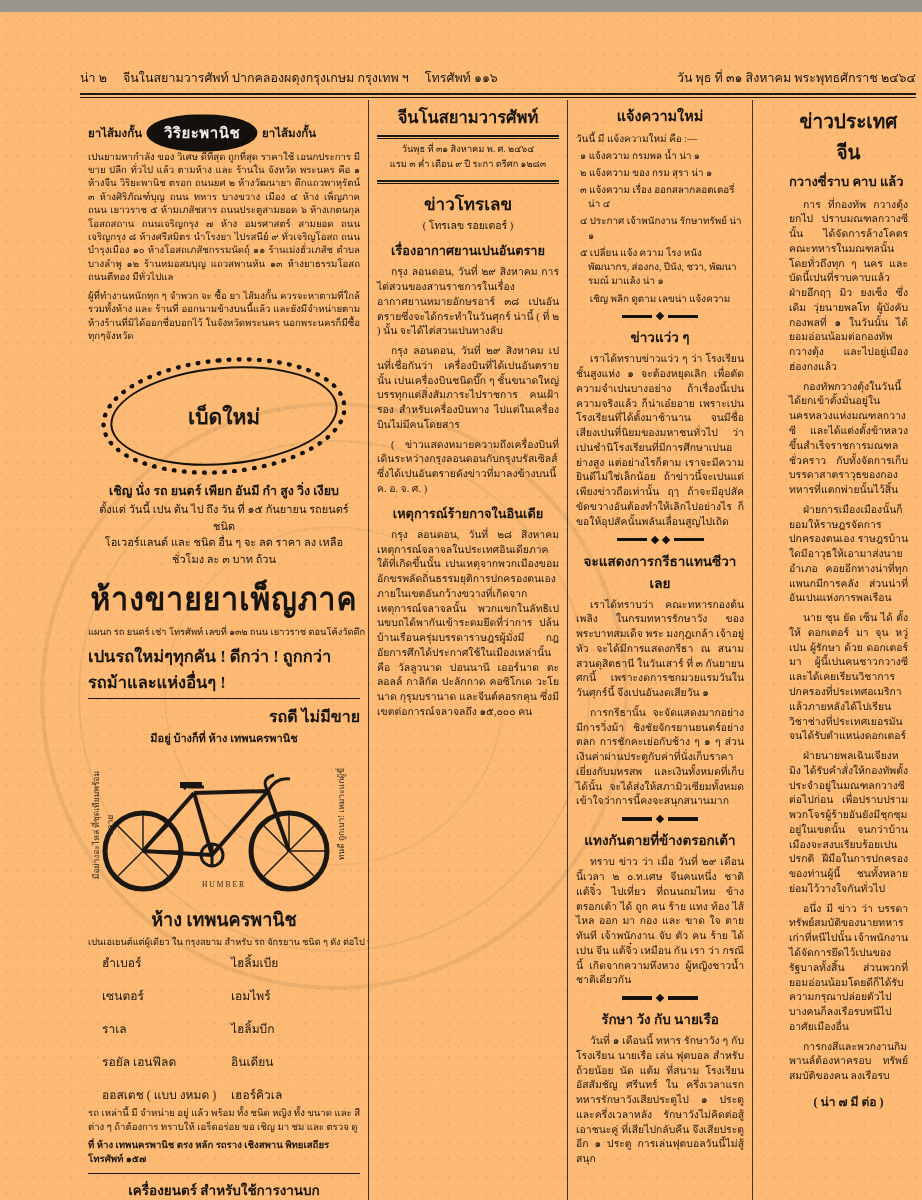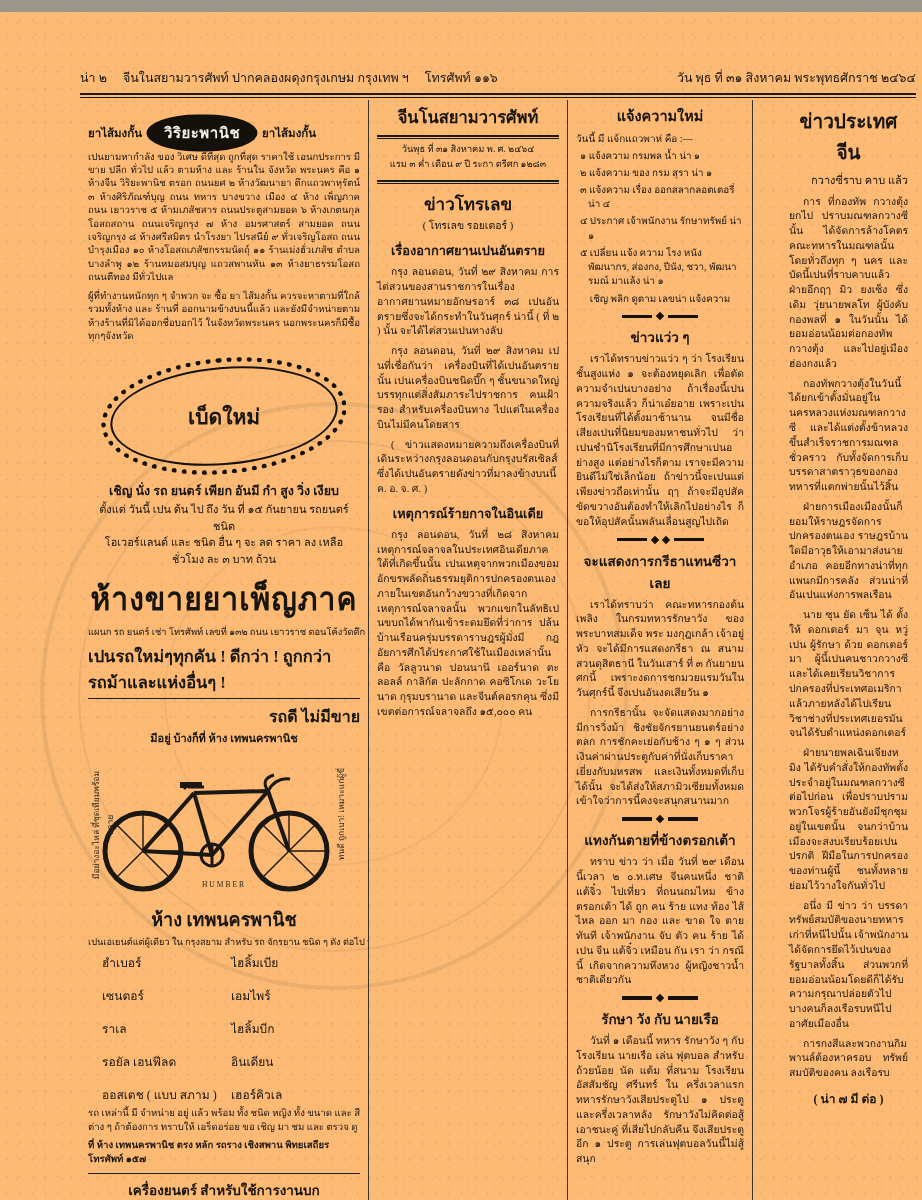--- a/index.html
+++ b/index.html
@@ -77,21 +77,21 @@
   .cj-intro{font-size:10px;margin:4px 0 3px 0;}
   .cj-item{font-size:9.8px;line-height:1.45;margin-bottom:3px;padding-left:12px;text-indent:-8px;}
   .cj-note{font-size:9.8px;text-align:center;margin-top:2px;}
   .dv{display:flex;justify-content:center;align-items:center;gap:5px;margin:7px 0;}
   .dv i{display:block;width:30px;height:3.5px;background:#15120d;}
   .dv b{display:block;width:6px;height:6px;background:#15120d;transform:rotate(45deg);}
   .news-head{font-size:13.5px;font-weight:bold;text-align:center;margin:2px 0 4px 0;}
 
   
   .china-head{font-size:19px;font-weight:bold;text-align:center;margin-top:6px;transform:scaleY(1.05);}
-  .china-sub{font-size:11px;font-weight:normal;text-align:right;margin:5px 0 6px 0;}
+  .china-sub{font-size:13px;font-weight:bold;text-align:left;margin:5px 0 6px 0;}
   .contd{font-size:12px;font-weight:bold;text-align:center;margin-top:8px;}
   svg .ink{stroke:#1b1712;fill:none;}
 </style>
 </head>
 <body>
 
 <div class="page">
   <div class="stamp"></div>
 
   <div class="sheet">
@@ -185,21 +185,21 @@
 
         <div class="brands">
           <span>ฮำเบอร์</span>
           <span>ไฮลิ้มเบีย</span>
           <span>เซนตอร์</span>
           <span>เอมไพร์</span>
           <span>ราเล</span>
           <span>ไฮลิ้มบีก</span>
           <span>รอยัล เอนฟีลด</span>
           <span>อินเดียน</span>
-          <span>ออสเตช ( แบบ สภาม )</span>
+          <span>ออสเตช ( แบบ งหมด )</span>
           <span>เฮอร์คิวเล</span>
         </div>
 
         <p class="small">รถ เหล่านี้ มี จำหน่าย อยู่ แล้ว   พร้อม ทั้ง ชนิด หญิง   ทั้ง ขนาด และ สี ต่าง ๆ ถ้าต้องการ ทราบให้ เอร็ดอร่อย   ขอ เชิญ มา ชม และ ตรวจ ดู</p>
         <p class="small bold" style="margin-bottom:1px">ที่ ห้าง เทพนครพานิช   ตรง หลัก รถราง เชิงสพาน พิทยเสถียร</p>
         <p class="small bold">โทรศัพท์ ๑๕๗</p>
 
         <div class="hr1"></div>
 
         <div class="eng-title">เครื่องยนตร์ สำหรับใช้การงานบก</div>
@@ -227,21 +227,21 @@
         <p class="body ind">กรุง ลอนดอน, วันที่ ๒๙ สิงหาคม การไต่สวนของสานราชการในเรื่อง อากาศยานหมายอักษรอาร์ ๓๘ เปนอันตรายซึ่งจะได้กระทำในวันศุกร์ น่านี้ ( ที่ ๒ ) นั้น จะได้ไต่สวนเปนทางลับ</p>
         <p class="body ind">กรุง ลอนดอน, วันที่ ๒๙ สิงหาคม เปนที่เชื่อกันว่า เครื่องบินที่ได้เปนอันตรายนั้น เปนเครื่องบินชนิดบึ๊ก ๆ ชั้นขนาดใหญ่ บรรทุกแต่สิ่งสัมภาระไปราชการ คนเฝ้ารอง สำหรับเครื่องบินทาง ไปแต่ในเครื่องบินไม่มีคนโดยสาร</p>
         <p class="body ind">( ข่าวแสดงหมายความถึงเครื่องบินที่เดินระหว่างกรุงลอนดอนกับกรุงบรัสเซิลส์ ซึ่งได้เปนอันตรายดังข่าวที่มาลงข้างบนนี้ ค. อ. จ. ศ. )</p>
 
         <div class="sec-head">เหตุการณ์ร้ายกาจในอินเดีย</div>
         <p class="body ind">กรุง ลอนดอน, วันที่ ๒๘ สิงหาคม เหตุการณ์จลาจลในประเทศอินเดียภาคใต้ที่เกิดขึ้นนั้น เปนเหตุจากพวกเมืองขอมอักขรพลัดถิ่นธรรมยุติการปกครองตนเอง ภายในเขตอันกว้างขวางที่เกิดจากเหตุการณ์จลาจลนั้น พวกแขกในลัทธิเปนขบถได้พากันเข้าระดมยึดที่ว่าการ ปล้นบ้านเรือนครุ่มบรรดาราษฎรผู้มั่งมี กฎอัยการศึกได้ประกาศใช้ในเมืองเหล่านั้นคือ วัลลูวนาด ปอนนานี เออร์นาด ตะลอลล์ กาลิกัต ปะลักกาด คอซิโกเด วะโยนาด กุรุมบรานาด และจีนต์คอรกคุน ซึ่งมีเขตต่อการณ์จลาจลถึง ๑๕,๐๐๐ คน</p>
       </div>
 
       <div class="col c3">
         <div class="cj-head">แจ้งความใหม่</div>
-        <div class="cj-intro">วันนี้ มี แจ้กแถวพาห่   คือ :—</div>
+        <div class="cj-intro">วันนี้ มี แจ้งความใหม่   คือ :—</div>
         <div class="cj-item">๑   แจ้งความ กรมพล น้ำ    น่า ๑</div>
         <div class="cj-item">๒   แจ้งความ ของ กรม สุรา    น่า ๑</div>
         <div class="cj-item">๓   แจ้งความ เรื่อง ออกสลากลอตเตอรี่  น่า ๔</div>
         <div class="cj-item">๔   ประกาศ เจ้าพนักงาน รักษาทรัพย์ น่า ๑</div>
         <div class="cj-item">๕   เปลี่ยน แจ้ง ความ โรง หนัง พัฒนากร, ส่องกง, ปีนัง, ชวา, พัฒนารมณ์ มาแล้ง น่า ๑</div>
         <div class="cj-note">เชิญ พลิก ดูตาม เลขน่า แจ้งความ</div>
 
         <div class="dv">
             <i></i>
             <b></b>

